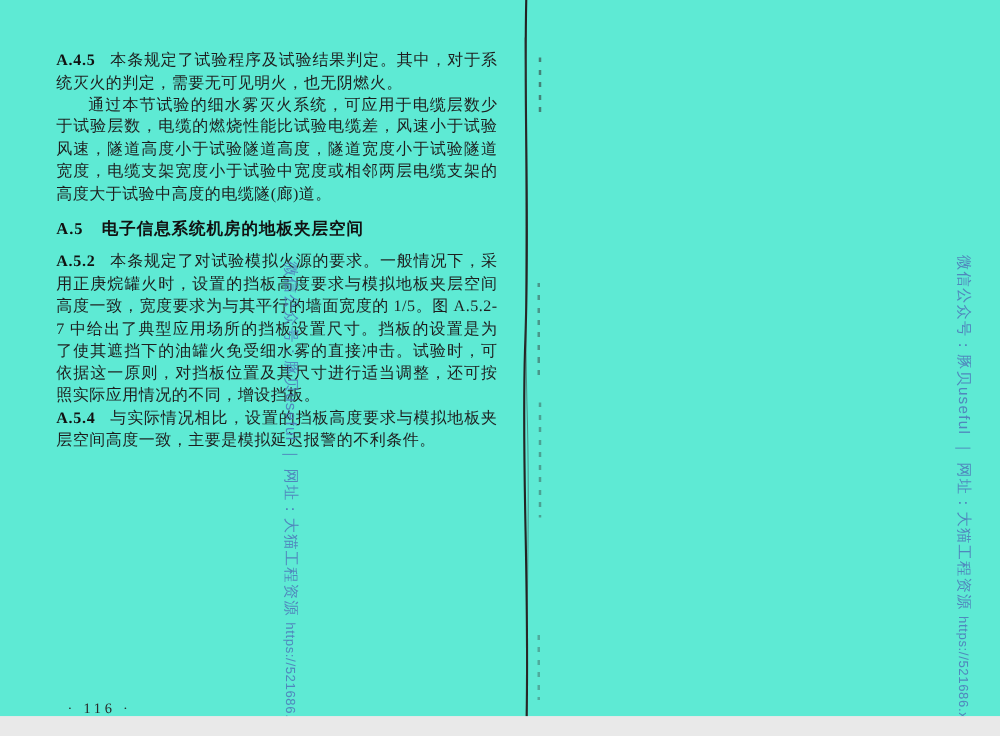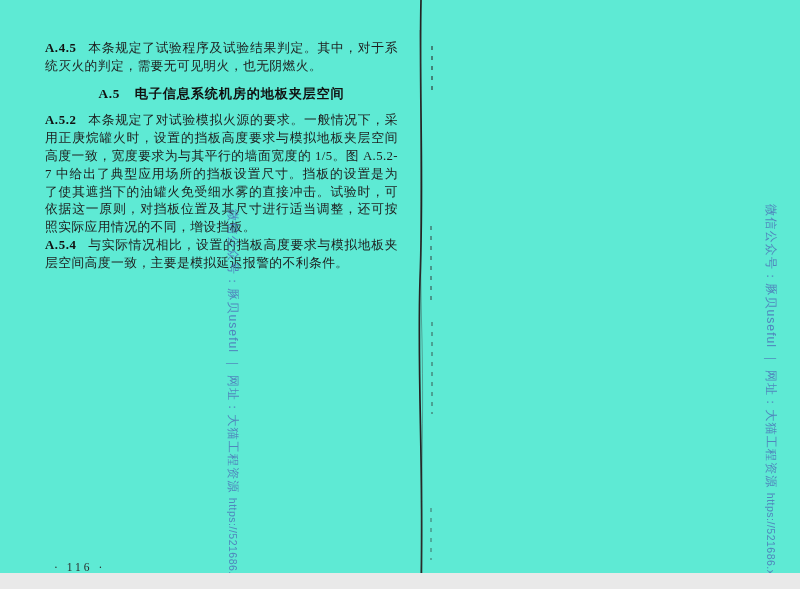--- a/index.html
+++ b/index.html
@@ -14,21 +14,21 @@
   
   .doc{
     position:absolute;left:45px;top:40px;width:353px;
     font-size:12.8px;line-height:17.8px;
     color:#1e1e1e;text-align:justify;letter-spacing:0.4px;
   }
   .para{margin:0;}
   .para.indent{text-indent:2em;}
   .lbl{font-weight:700;color:#111;margin-right:0.9em;letter-spacing:0.6px;}
   .heading{
-    margin:9px 0 10px 0;text-align:center;
+    margin:9px 0 10px 0;text-align:left;
     font-size:13.2px;font-weight:700;color:#111;letter-spacing:0.8px;
   }
   .heading .hnum{margin-right:1.1em;}
   .pageno{
     position:absolute;left:54px;top:561px;
     font-size:11.5px;color:#2a2a2a;letter-spacing:3px;
     font-family:"Liberation Serif","DejaVu Serif",serif;
   }
   
   .spine{position:absolute;left:0;top:0;pointer-events:none;}
@@ -57,20 +57,23 @@
 <body>
 
 <div class="page">
 
   <div class="doc">
 
     <p class="para">
       <span class="lbl">A.4.5</span><span>本条规定了试验程序及试验结果判定。其中，对于系统灭火的判定，需要无可见明火，也无阴燃火。</span>
     </p>
 
+    <p class="para indent">
+      <span>通过本节试验的细水雾灭火系统，可应用于电缆层数少于试验层数，电缆的燃烧性能比试验电缆差，风速小于试验风速，隧道高度小于试验隧道高度，隧道宽度小于试验隧道宽度，电缆支架宽度小于试验中宽度或相邻两层电缆支架的高度大于试验中高度的电缆隧(廊)道。</span>
+    </p>
 
     <h3 class="heading">
       <span class="hnum">A.5</span><span>电子信息系统机房的地板夹层空间</span>
     </h3>
 
 
     <p class="para">
       <span class="lbl">A.5.2</span><span>本条规定了对试验模拟火源的要求。一般情况下，采用正庚烷罐火时，设置的挡板高度要求与模拟地板夹层空间高度一致，宽度要求为与其平行的墙面宽度的 1/5。图 A.5.2-7 中给出了典型应用场所的挡板设置尺寸。挡板的设置是为了使其遮挡下的油罐火免受细水雾的直接冲击。试验时，可依据这一原则，对挡板位置及其尺寸进行适当调整，还可按照实际应用情况的不同，增设挡板。</span>
     </p>
 

